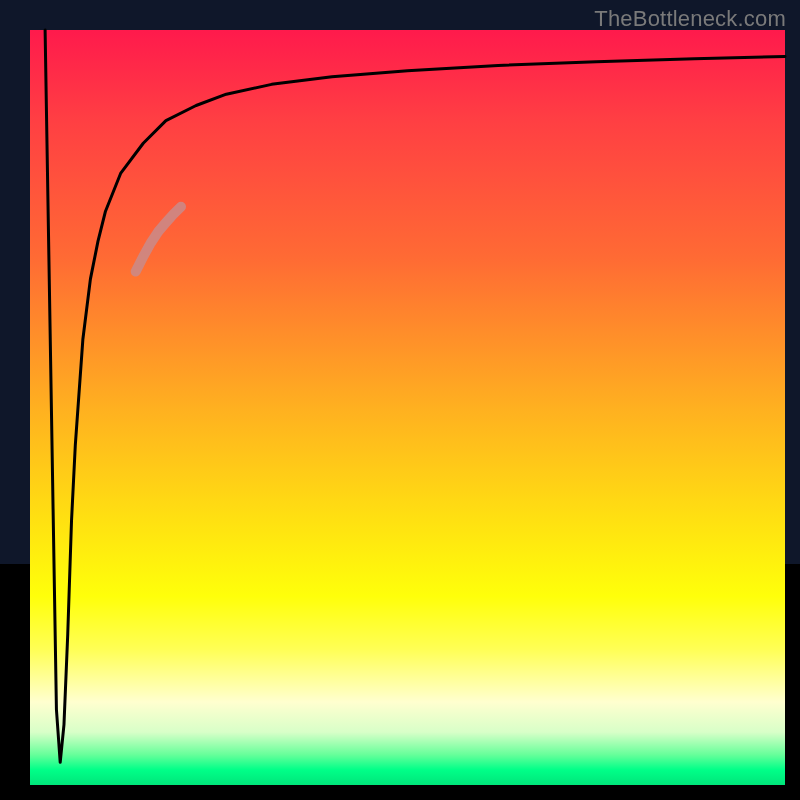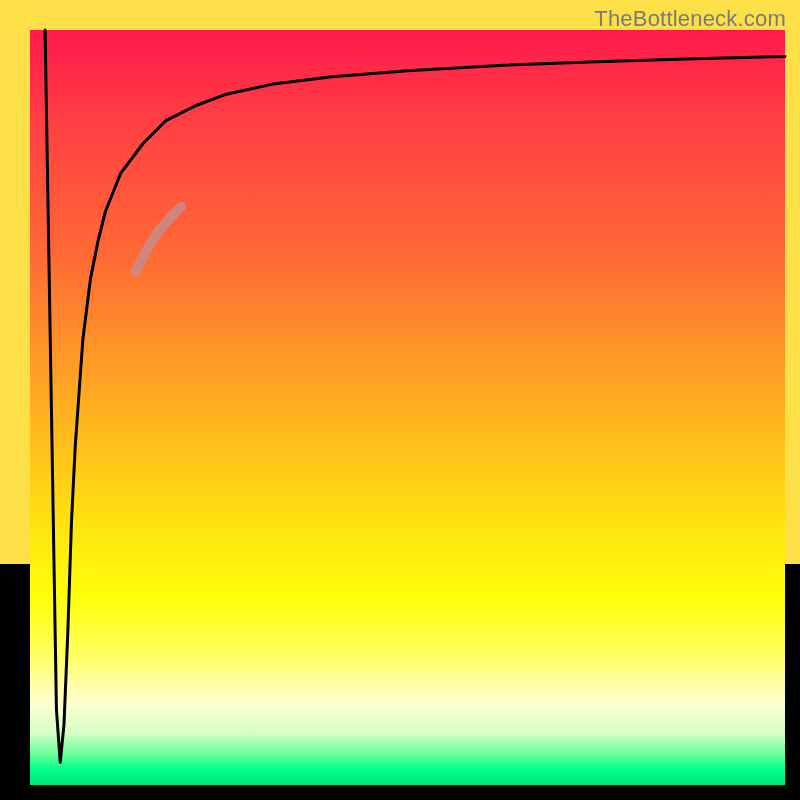--- a/index.html
+++ b/index.html
@@ -8,21 +8,21 @@
     width: 800px;
     height: 800px;
     background: #000;
     font-family: Arial, Helvetica, sans-serif;
     overflow: hidden;
   }
   .frame {
     position: relative;
     width: 800px;
     height: 564px;
-    background: #fde047;
+    background: #0f172a;
   }
   .plot-area {
     position: absolute;
     left: 30px;
     top: 30px;
     width: 755px;
     height: 755px;
     background: linear-gradient(
       to bottom,
       #ff1a4c 0%,

